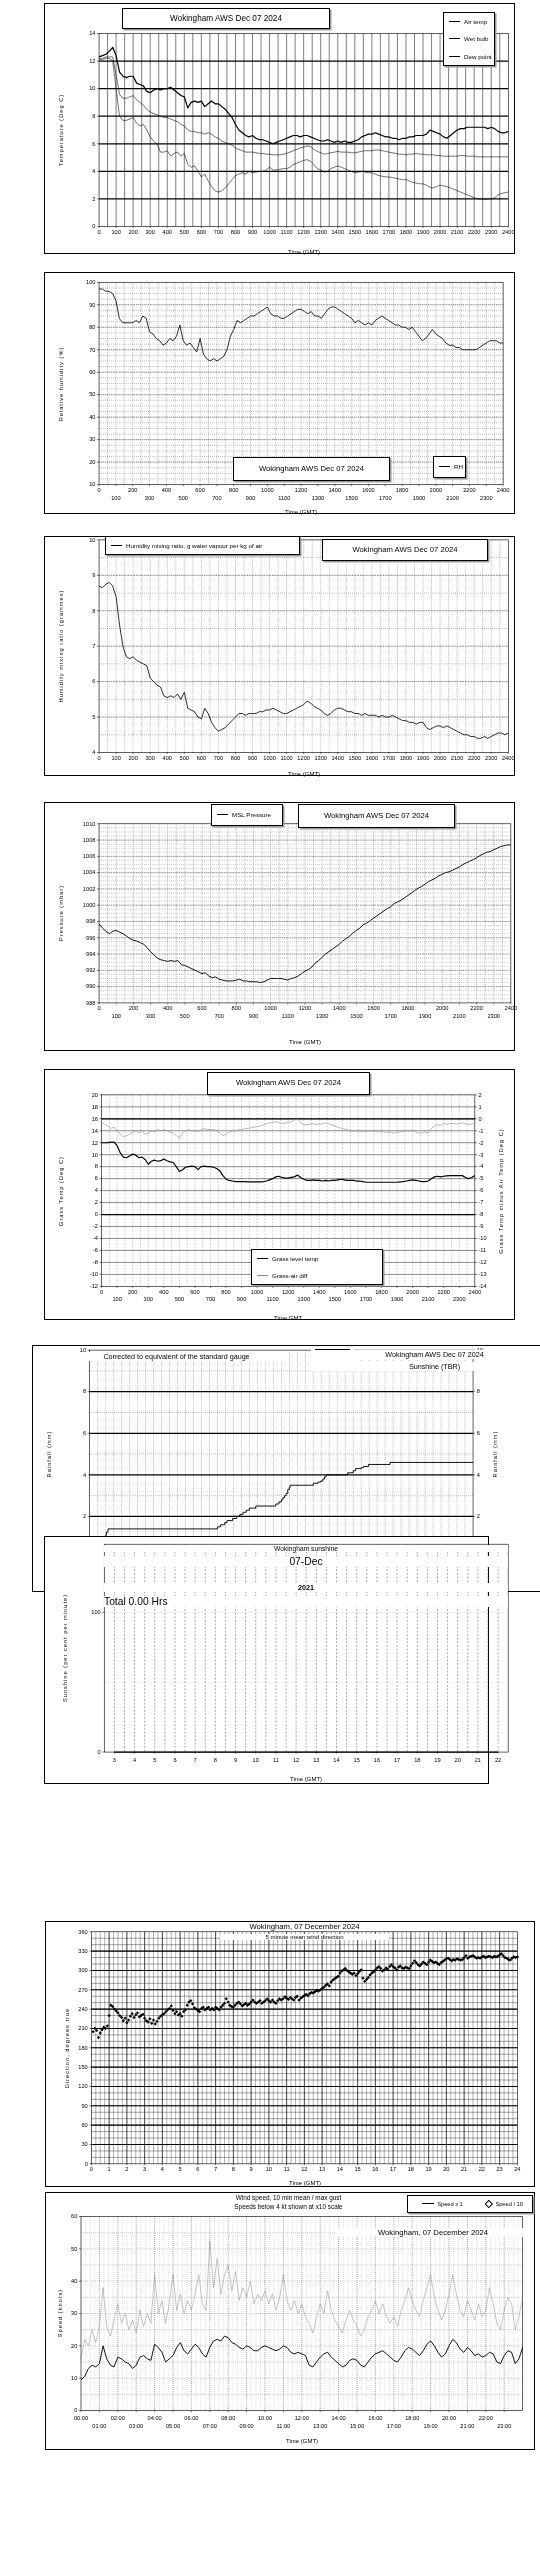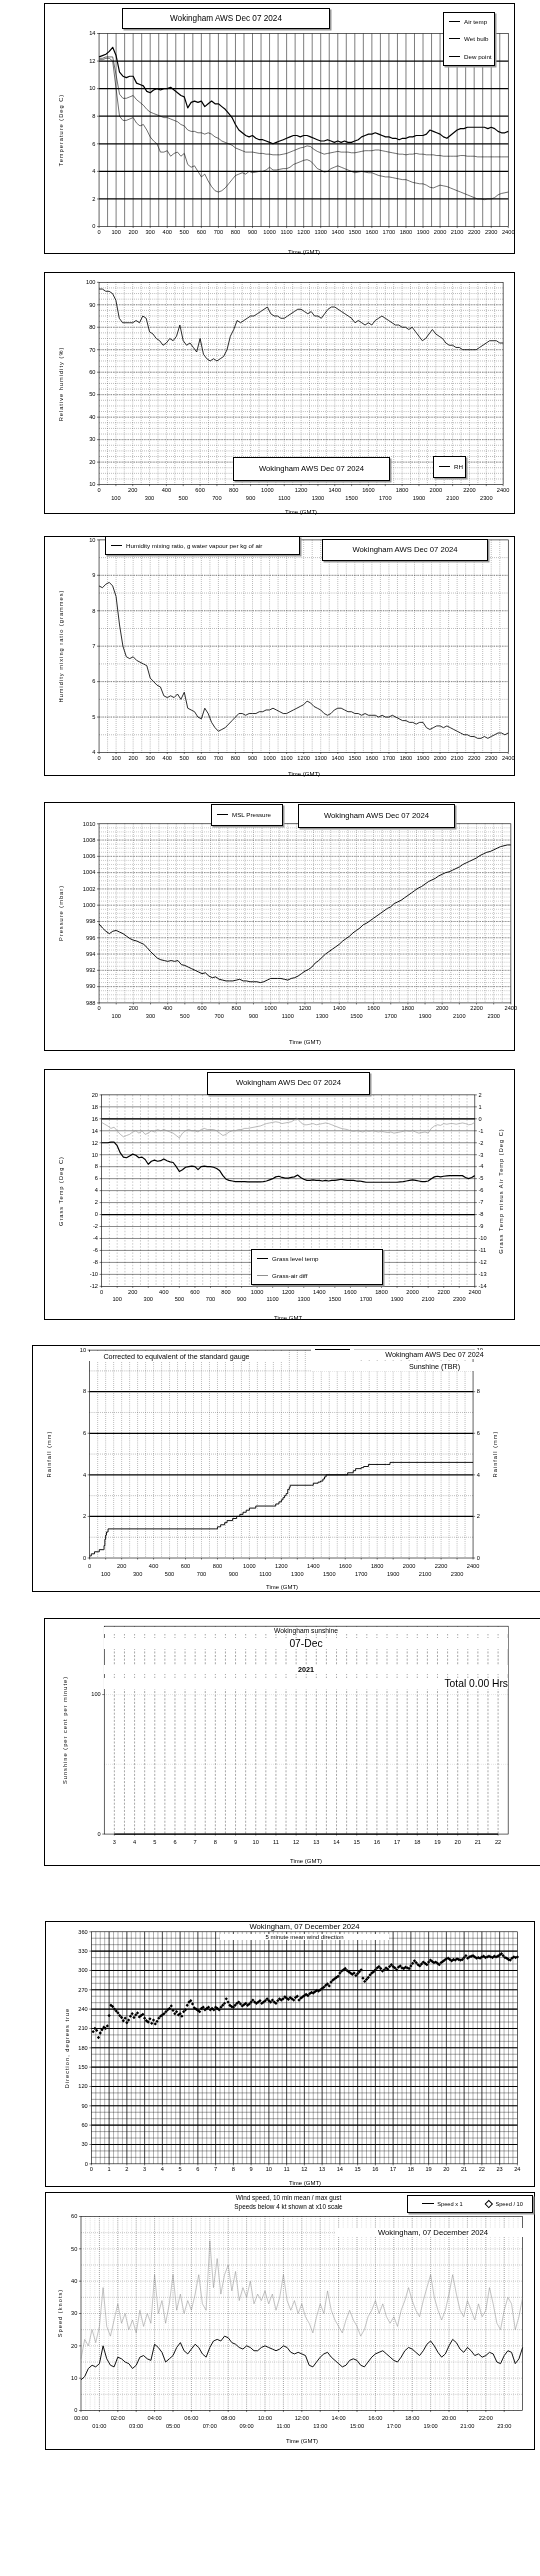--- a/index.html
+++ b/index.html
@@ -1015,21 +1015,21 @@
       <div class="ctext" style="left: 32px; top: 6.2px; font-size: 7.2px; text-align: center; font-weight: normal; width: 223px; background: rgb(255, 255, 255);">Corrected to equivalent of the standard gauge</div>
       <div class="ctext" style="left: 315px; top: 4.1px; font-size: 7.2px; text-align: center; font-weight: normal; width: 173px; background: rgb(255, 255, 255);">Wokingham AWS Dec 07 2024</div>
       <div class="ctext" style="left: 315px; top: 15.5px; font-size: 7.2px; text-align: center; font-weight: normal; width: 173px; background: rgb(255, 255, 255);">Sunshine (TBR)</div>
       <div class="legend" style="left: 278px; top: 1px; width: 43px; height: 24px; display: flex; flex-direction: column; justify-content: space-around; align-items: stretch; position: absolute;">
         <span class="topline"></span>
       </div>
       <div class="axlab" style="left: 15.5px; top: 108px;">Rainfall (mm)</div>
       <div class="axlab" style="left: 462px; top: 108px;">Rainfall (mm)</div>
       <div class="xlab" style="left: 249px; top: 238px;">Time (GMT)</div>
     </div>
-  <div class="panel" style="left: 44px; top: 1618px; width: 497px; height: 248px;">
+  <div class="panel" style="left: 44px; top: 1536px; width: 445px; height: 248px;">
       <svg width="471" height="248" style="overflow: visible;" viewBox="0 0 915 482">
         <line x1="134.625" y1="14" x2="134.625" y2="418" stroke="#555555" stroke-width="1" stroke-dasharray="4,3"></line>
         <line x1="154.25" y1="14" x2="154.25" y2="418" stroke="#555555" stroke-width="1" stroke-dasharray="4,3"></line>
         <line x1="173.875" y1="14" x2="173.875" y2="418" stroke="#555555" stroke-width="1" stroke-dasharray="4,3"></line>
         <line x1="193.5" y1="14" x2="193.5" y2="418" stroke="#555555" stroke-width="1" stroke-dasharray="4,3"></line>
         <line x1="213.125" y1="14" x2="213.125" y2="418" stroke="#555555" stroke-width="1" stroke-dasharray="4,3"></line>
         <line x1="232.75" y1="14" x2="232.75" y2="418" stroke="#555555" stroke-width="1" stroke-dasharray="4,3"></line>
         <line x1="252.375" y1="14" x2="252.375" y2="418" stroke="#555555" stroke-width="1" stroke-dasharray="4,3"></line>
         <line x1="272" y1="14" x2="272" y2="418" stroke="#555555" stroke-width="1" stroke-dasharray="4,3"></line>
         <line x1="291.625" y1="14" x2="291.625" y2="418" stroke="#555555" stroke-width="1" stroke-dasharray="4,3"></line>
@@ -1108,21 +1108,21 @@
         <text x="880.375" y="438" text-anchor="middle" font-size="11">22</text>
         <line x1="111" y1="418" x2="115" y2="418" stroke="#000"></line>
         <text x="108" y="421.5" text-anchor="end" font-size="11">0</text>
         <line x1="111" y1="146.85906040268458" x2="115" y2="146.85906040268458" stroke="#000"></line>
         <text x="108" y="150.35906040268458" text-anchor="end" font-size="11">100</text>
         <path d="M134.6 418.0L880.4 418.0" fill="none" stroke="#000000" stroke-width="2.5" stroke-linejoin="round"></path>
       </svg>
       <div class="ctext" style="left: 59px; top: 8.2px; font-size: 6.7px; text-align: center; font-weight: normal; width: 404px; background: rgb(255, 255, 255);">Wokingham sunshine</div>
       <div class="ctext" style="left: 59px; top: 18.5px; font-size: 10.3px; text-align: center; font-weight: normal; width: 404px; background: rgb(255, 255, 255);">07-Dec</div>
       <div class="ctext" style="left: 59px; top: 46px; font-size: 7.2px; text-align: center; font-weight: bold; width: 404px; background: rgb(255, 255, 255);">2021</div>
-      <div class="ctext" style="left: 59px; top: 59px; font-size: 10.3px; text-align: right; font-weight: normal; width: 404px; background: rgb(255, 255, 255);">Total 0.00 Hrs</div>
+      <div class="ctext" style="left: 59px; top: 59px; font-size: 10.3px; text-align: left; font-weight: normal; width: 404px; background: rgb(255, 255, 255);">Total 0.00 Hrs</div>
       <div class="axlab" style="left: 19.6px; top: 111px;">Sunshine (per cent per minute)</div>
       <div class="xlab" style="left: 261px; top: 239px;">Time (GMT)</div>
     </div>
   <div class="panel" style="left: 45px; top: 1921px; width: 490px; height: 266px;">
       <svg width="490" height="266" style="overflow: visible;" viewBox="0 0 952 517">
         <line x1="96.625" y1="19" x2="96.625" y2="470" stroke="#000" stroke-width="0.6"></line>
         <line x1="105.25" y1="19" x2="105.25" y2="470" stroke="#000" stroke-width="0.6"></line>
         <line x1="113.875" y1="19" x2="113.875" y2="470" stroke="#000" stroke-width="0.6"></line>
         <line x1="122.5" y1="19" x2="122.5" y2="470" stroke="#000" stroke-width="0.6"></line>
         <line x1="131.125" y1="19" x2="131.125" y2="470" stroke="#000" stroke-width="0.6"></line>

